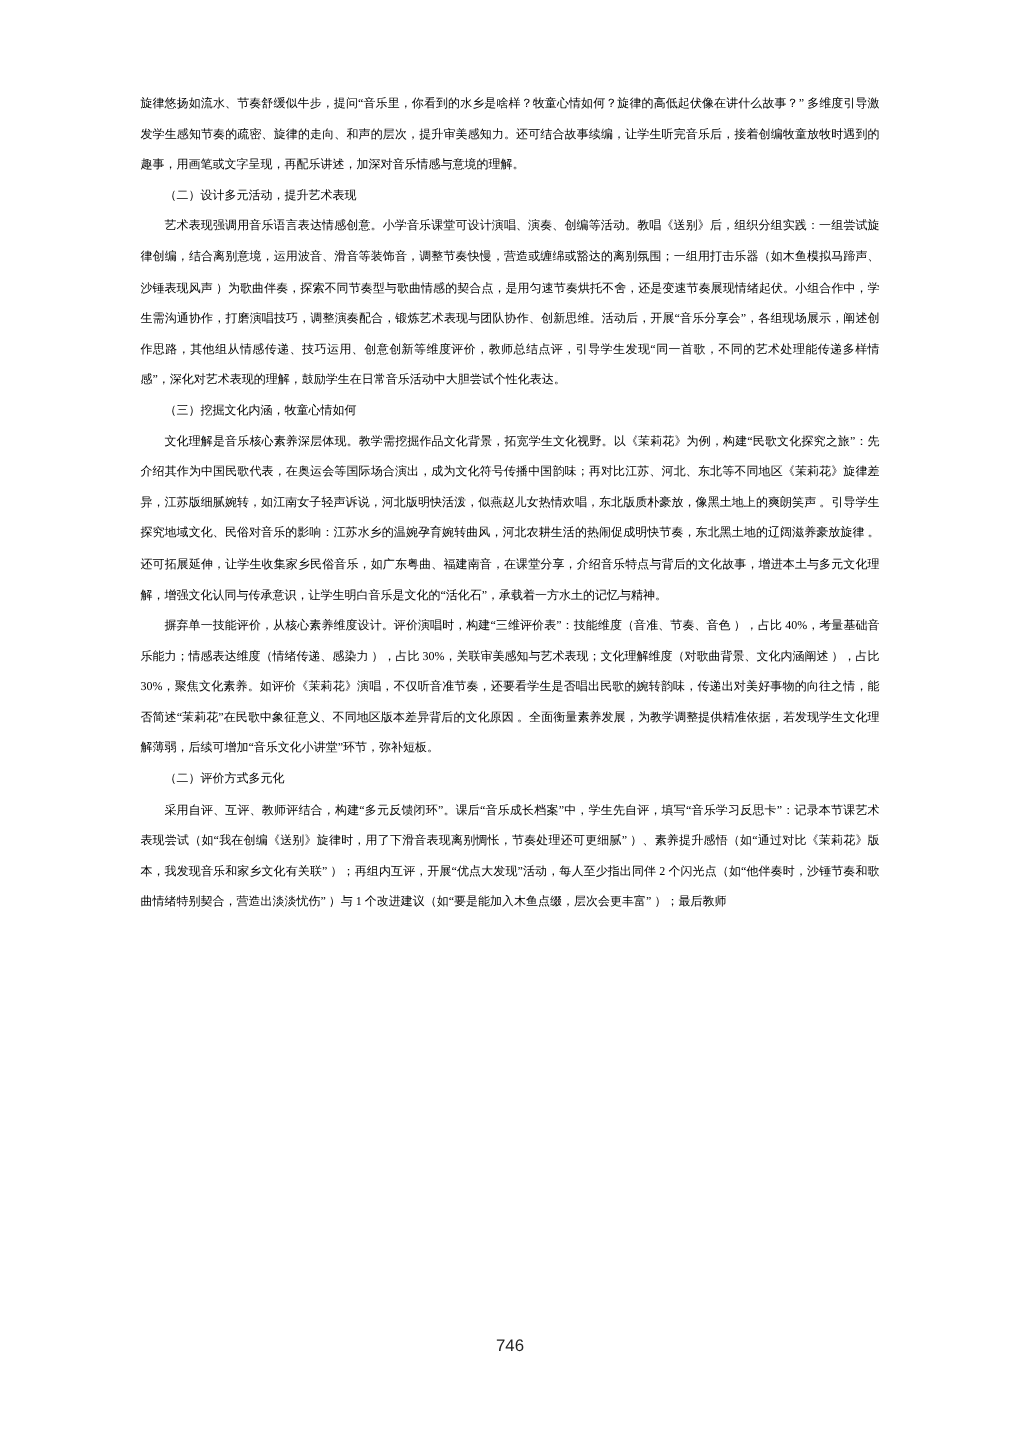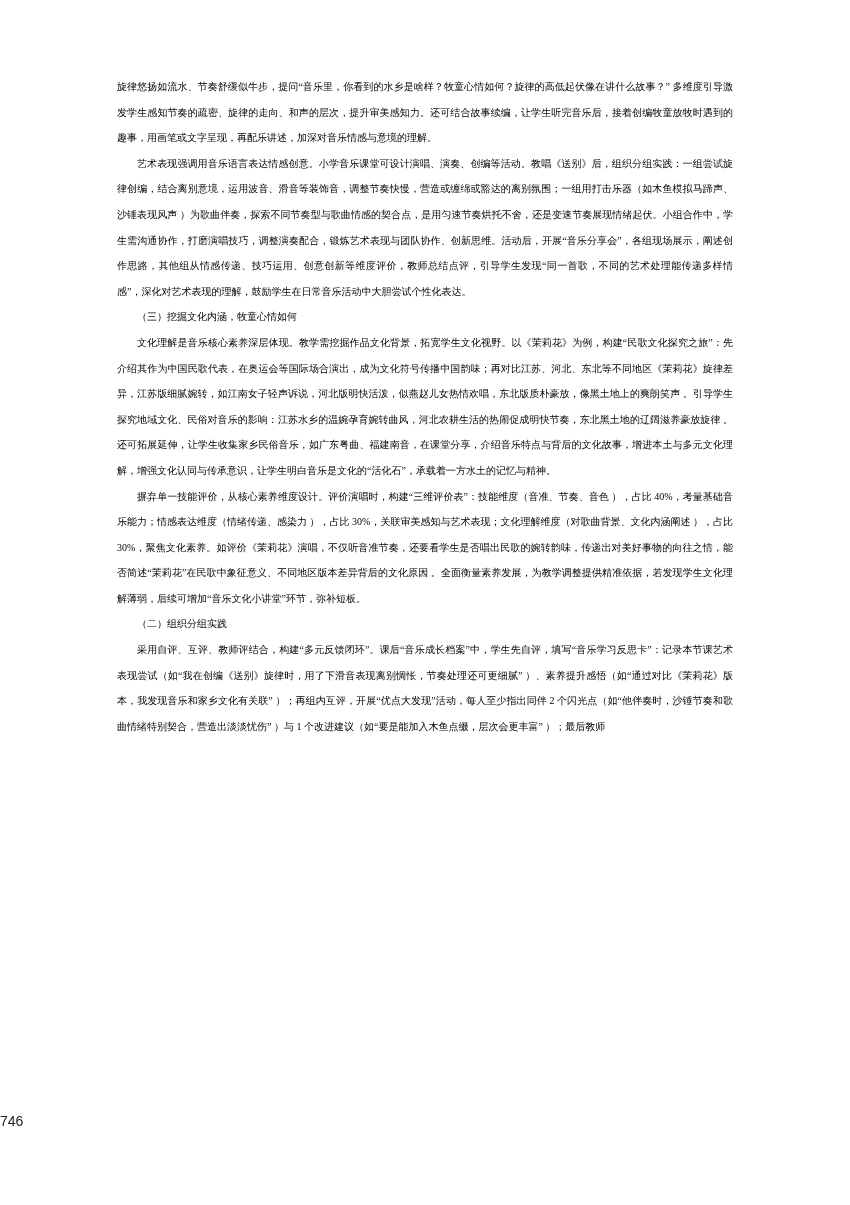--- a/index.html
+++ b/index.html
@@ -40,32 +40,34 @@
     text-align: left;
   }
   .content p.subheading {
     text-align: left;
   }
   .page-footer {
     position: absolute;
     top: 1113px;
     left: 0;
     width: 100%;
+    text-align: center;
     font-family: "Liberation Sans", "DejaVu Sans", sans-serif;
     font-size: 14px;
     color: #222222;
   }
 </style>
 </head>
 <body>
 
 <div class="page">
   <div class="content">
     <p class="body no-indent">旋律悠扬如流水、节奏舒缓似牛步，提问“音乐里，你看到的水乡是啥样？牧童心情如何？旋律的高低起伏像在讲什么故事？” 多维度引导激发学生感知节奏的疏密、旋律的走向、和声的层次，提升审美感知力。还可结合故事续编，让学生听完音乐后，接着创编牧童放牧时遇到的趣事，用画笔或文字呈现，再配乐讲述，加深对音乐情感与意境的理解。</p>
+    <p class="subheading">（二）设计多元活动，提升艺术表现</p>
     <p class="body">艺术表现强调用音乐语言表达情感创意。小学音乐课堂可设计演唱、演奏、创编等活动。教唱《送别》后，组织分组实践：一组尝试旋律创编，结合离别意境，运用波音、滑音等装饰音，调整节奏快慢，营造或缠绵或豁达的离别氛围；一组用打击乐器（如木鱼模拟马蹄声、沙锤表现风声 ）为歌曲伴奏，探索不同节奏型与歌曲情感的契合点，是用匀速节奏烘托不舍，还是变速节奏展现情绪起伏。小组合作中，学生需沟通协作，打磨演唱技巧，调整演奏配合，锻炼艺术表现与团队协作、创新思维。活动后，开展“音乐分享会”，各组现场展示，阐述创作思路，其他组从情感传递、技巧运用、创意创新等维度评价，教师总结点评，引导学生发现“同一首歌，不同的艺术处理能传递多样情感”，深化对艺术表现的理解，鼓励学生在日常音乐活动中大胆尝试个性化表达。</p>
     <p class="subheading">（三）挖掘文化内涵，牧童心情如何</p>
     <p class="body">文化理解是音乐核心素养深层体现。教学需挖掘作品文化背景，拓宽学生文化视野。以《茉莉花》为例，构建“民歌文化探究之旅”：先介绍其作为中国民歌代表，在奥运会等国际场合演出，成为文化符号传播中国韵味；再对比江苏、河北、东北等不同地区《茉莉花》旋律差异，江苏版细腻婉转，如江南女子轻声诉说，河北版明快活泼，似燕赵儿女热情欢唱，东北版质朴豪放，像黑土地上的爽朗笑声 。引导学生探究地域文化、民俗对音乐的影响：江苏水乡的温婉孕育婉转曲风，河北农耕生活的热闹促成明快节奏，东北黑土地的辽阔滋养豪放旋律 。还可拓展延伸，让学生收集家乡民俗音乐，如广东粤曲、福建南音，在课堂分享，介绍音乐特点与背后的文化故事，增进本土与多元文化理解，增强文化认同与传承意识，让学生明白音乐是文化的“活化石”，承载着一方水土的记忆与精神。</p>
     <p class="body">摒弃单一技能评价，从核心素养维度设计。评价演唱时，构建“三维评价表”：技能维度（音准、节奏、音色 ），占比 40%，考量基础音乐能力；情感表达维度（情绪传递、感染力 ），占比 30%，关联审美感知与艺术表现；文化理解维度（对歌曲背景、文化内涵阐述 ），占比 30%，聚焦文化素养。如评价《茉莉花》演唱，不仅听音准节奏，还要看学生是否唱出民歌的婉转韵味，传递出对美好事物的向往之情，能否简述“茉莉花”在民歌中象征意义、不同地区版本差异背后的文化原因 。全面衡量素养发展，为教学调整提供精准依据，若发现学生文化理解薄弱，后续可增加“音乐文化小讲堂”环节，弥补短板。</p>
-    <p class="subheading">（二）组织分组实践</p>
+    <p class="subheading">（二）评价方式多元化</p>
     <p class="body">采用自评、互评、教师评结合，构建“多元反馈闭环”。课后“音乐成长档案”中，学生先自评，填写“音乐学习反思卡”：记录本节课艺术表现尝试（如“我在创编《送别》旋律时，用了下滑音表现离别惆怅，节奏处理还可更细腻” ）、素养提升感悟（如“通过对比《茉莉花》版本，我发现音乐和家乡文化有关联” ）；再组内互评，开展“优点大发现”活动，每人至少指出同伴 2 个闪光点（如“他伴奏时，沙锤节奏和歌曲情绪特别契合，营造出淡淡忧伤” ）与 1 个改进建议（如“要是能加入木鱼点缀，层次会更丰富” ）；最后教师</p>
   </div>
   <div class="page-footer">746</div>
 </div>
 
 </body></html>

